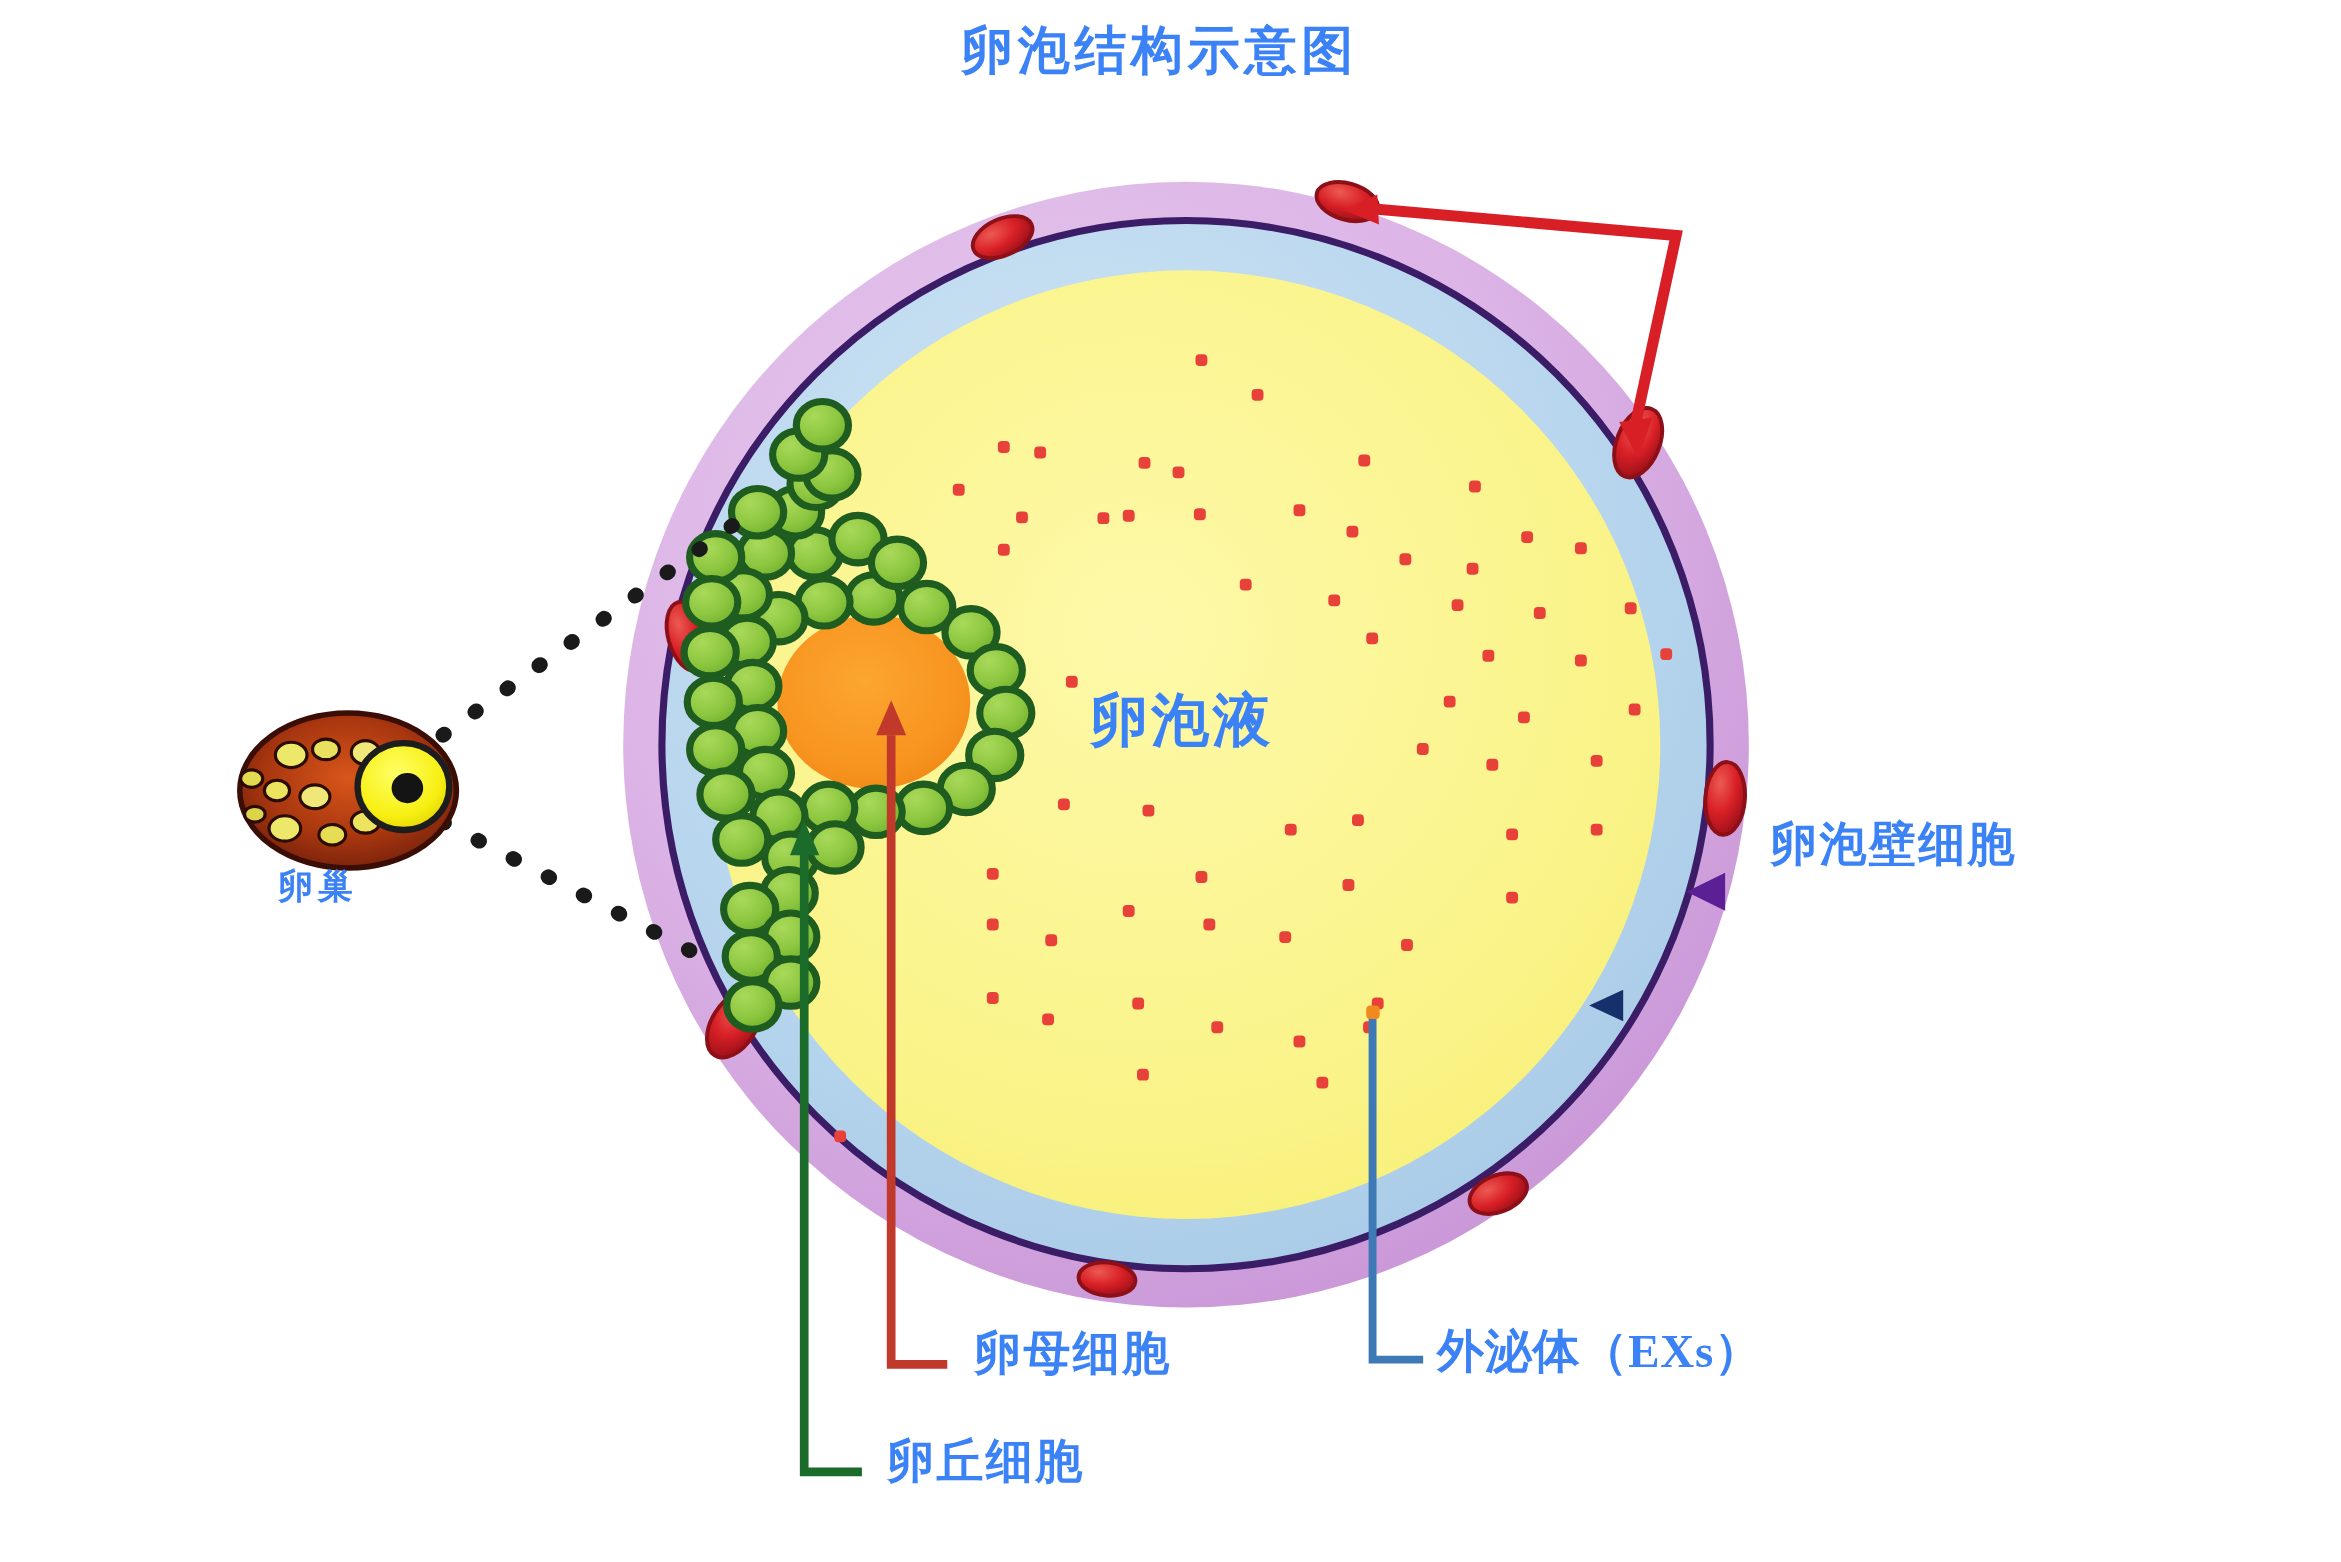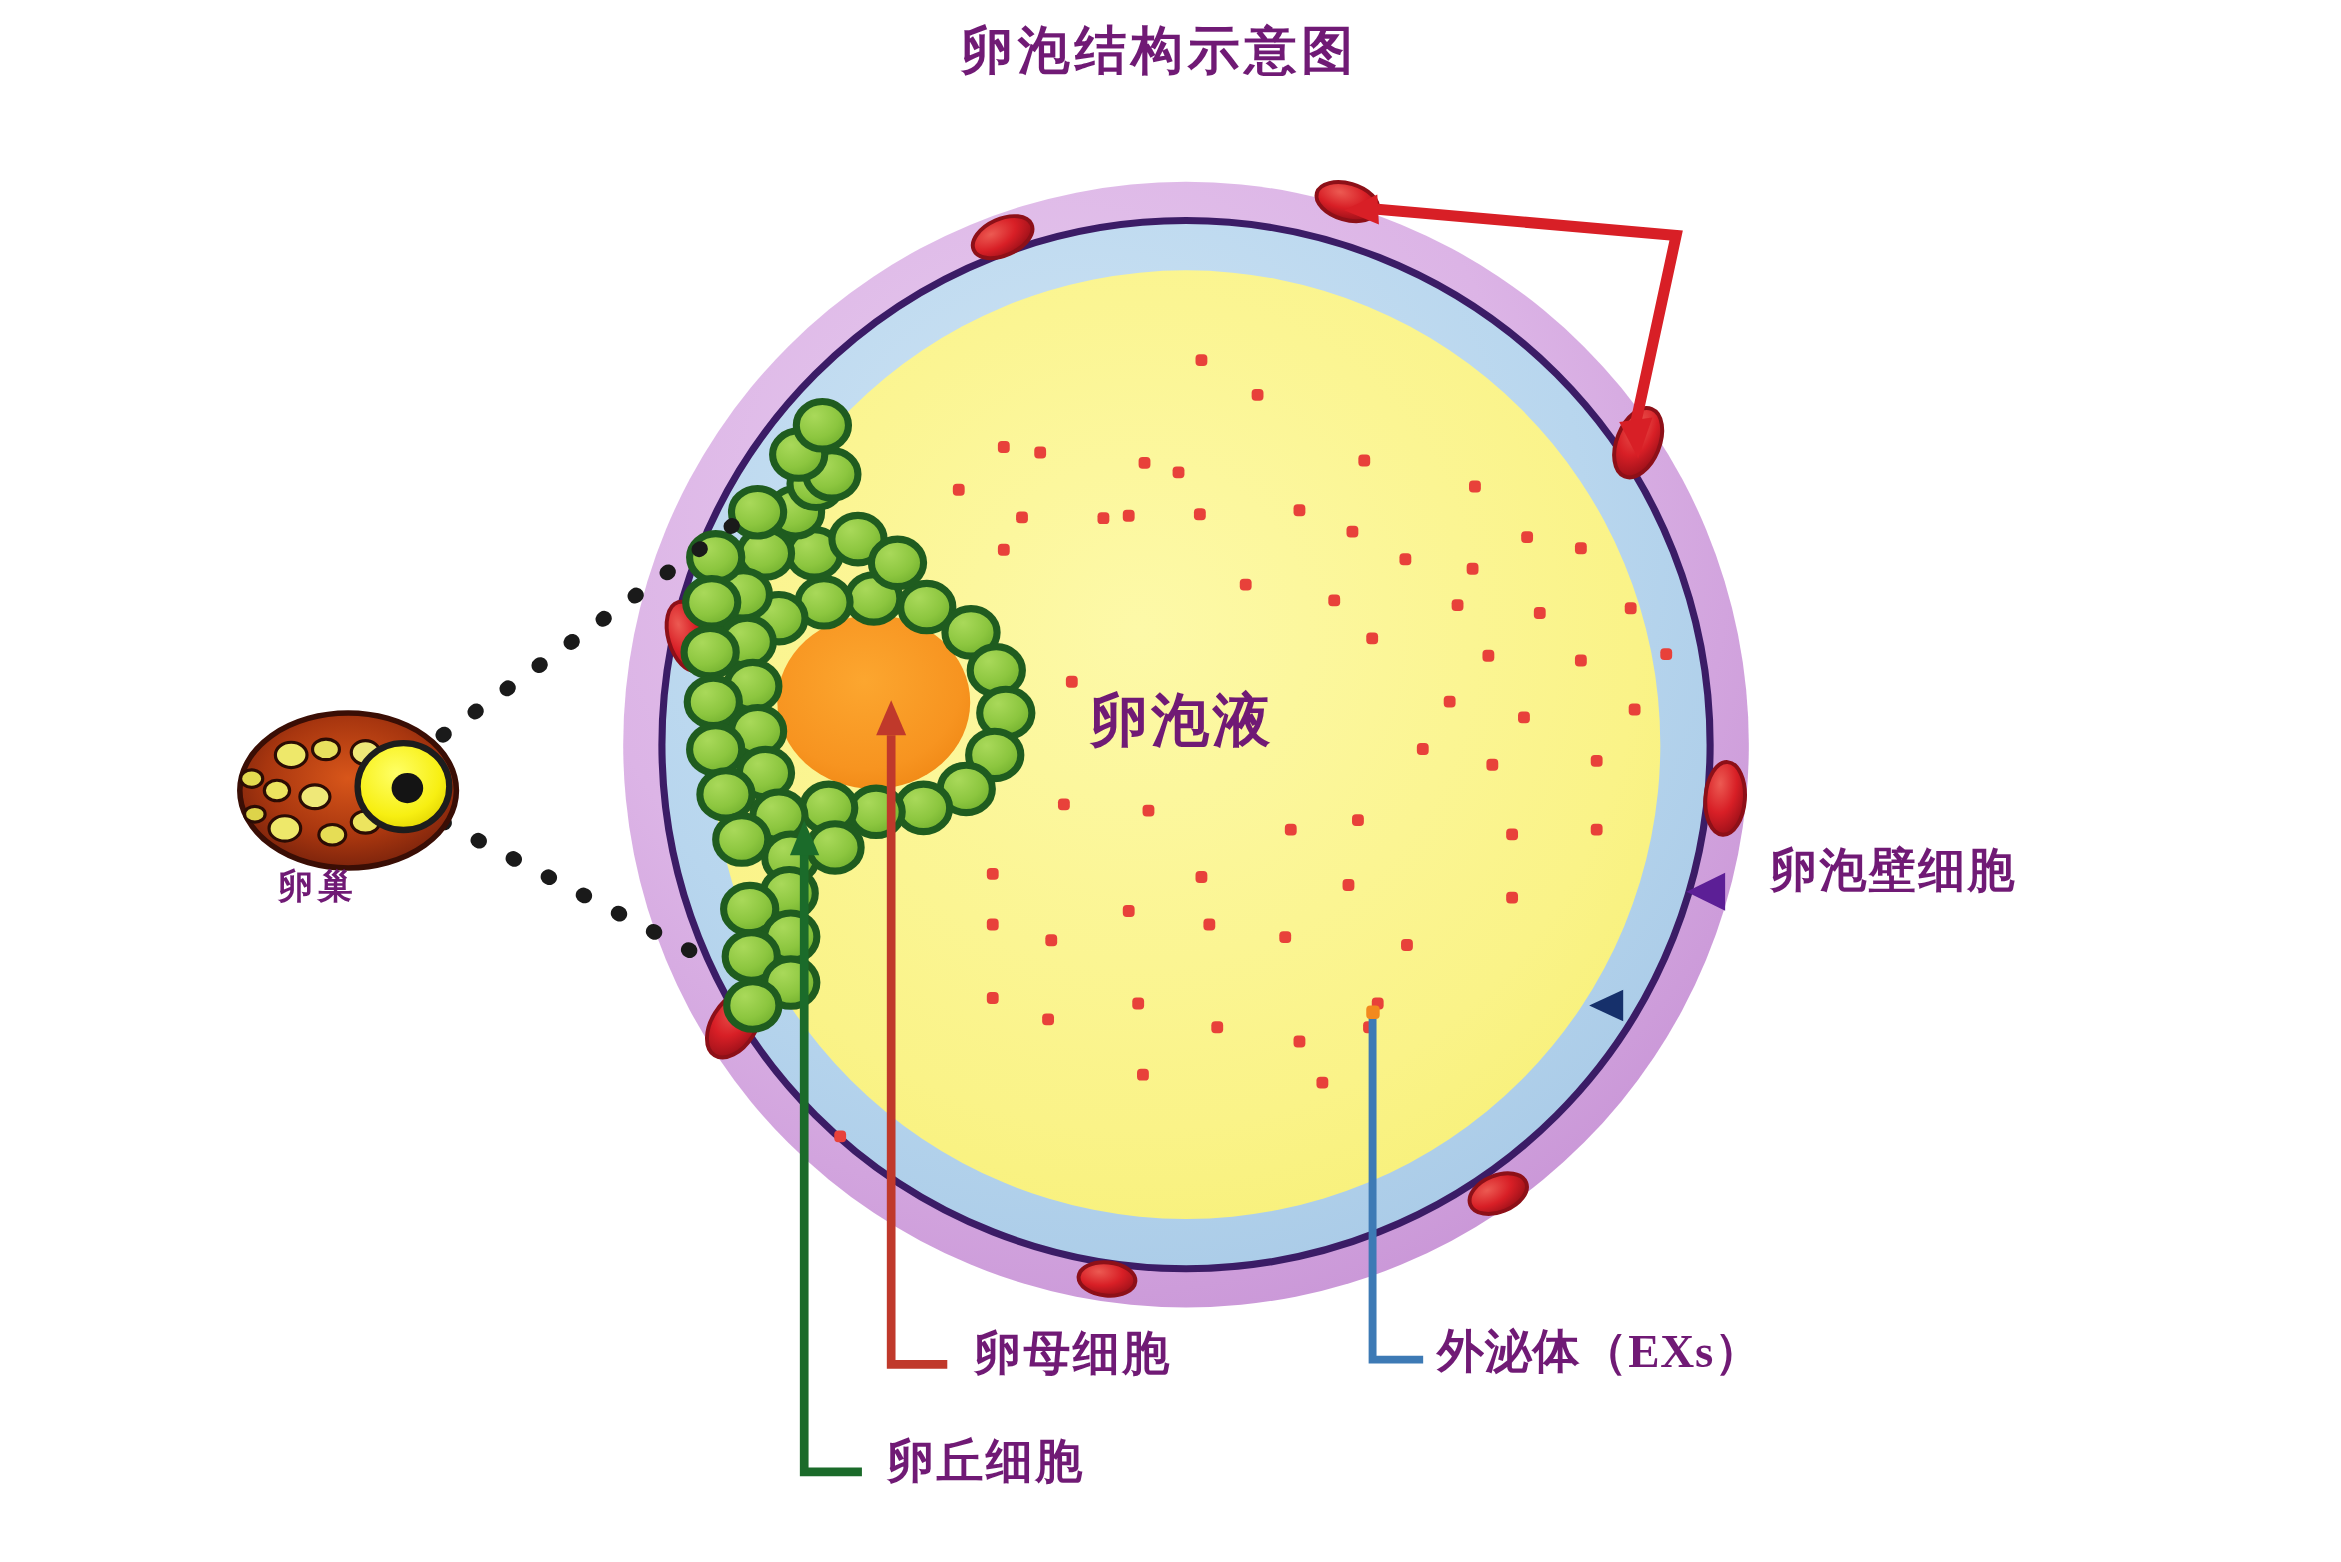--- a/index.html
+++ b/index.html
@@ -1,24 +1,24 @@
 <!DOCTYPE html>
 <html style="font-size:12.7px"><head>
 <meta charset="utf-8">
 <style>
   html,body{margin:0;padding:0;background:#ffffff;}
   body{width:2342px;height:1562px;position:relative;overflow:hidden;
        font-family:"Liberation Serif","DejaVu Serif",serif;}
   .stage{position:absolute;left:0;top:0;width:2342px;height:1562px;}
   svg.diagram{position:absolute;left:0;top:0;width:2342px;height:1562px;}
-  .txt{position:absolute;color:#701a75;white-space:nowrap;font-weight:700;
+  .txt{position:absolute;color:#3b82f6;white-space:nowrap;font-weight:700;
        font-family:"Liberation Serif","DejaVu Serif",serif;letter-spacing:1.6px;}
   #title{font-size:52px;left:961px;top:16px;letter-spacing:4.7px;}
   #lbl-capillary{font-size:47px;left:1649px;top:144px;letter-spacing:2.4px;}
-  #lbl-thecacell{font-size:47px;left:1770px;top:813px;letter-spacing:2.4px;margin-top:26px;}
+  #lbl-thecacell{font-size:47px;left:1770px;top:813px;letter-spacing:2.4px;}
   #lbl-granulosa{font-size:47px;left:1653px;top:1018px;letter-spacing:2.4px;}
   #lbl-fluid{font-size:58px;left:1090px;top:682px;letter-spacing:3.2px;}
   #lbl-ovary{font-size:35px;left:278px;top:863px;letter-spacing:4.7px;}
   #lbl-oocyte{font-size:47px;left:974px;top:1322px;letter-spacing:2.4px;}
   #lbl-exosome{font-size:47px;left:1437px;top:1320px;letter-spacing:0.8px;}
   #lbl-cumulus{font-size:47px;left:887px;top:1430px;letter-spacing:2.4px;text-align:right;}
 </style>
 </head>
 <body>
 

